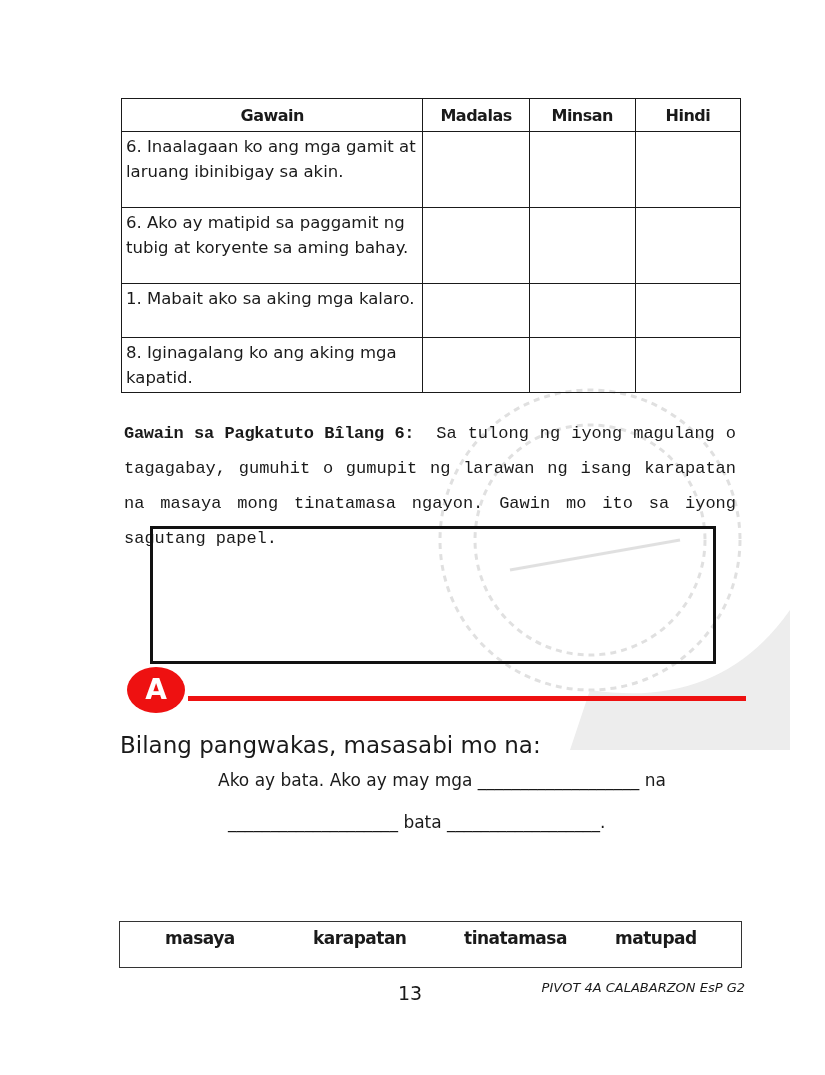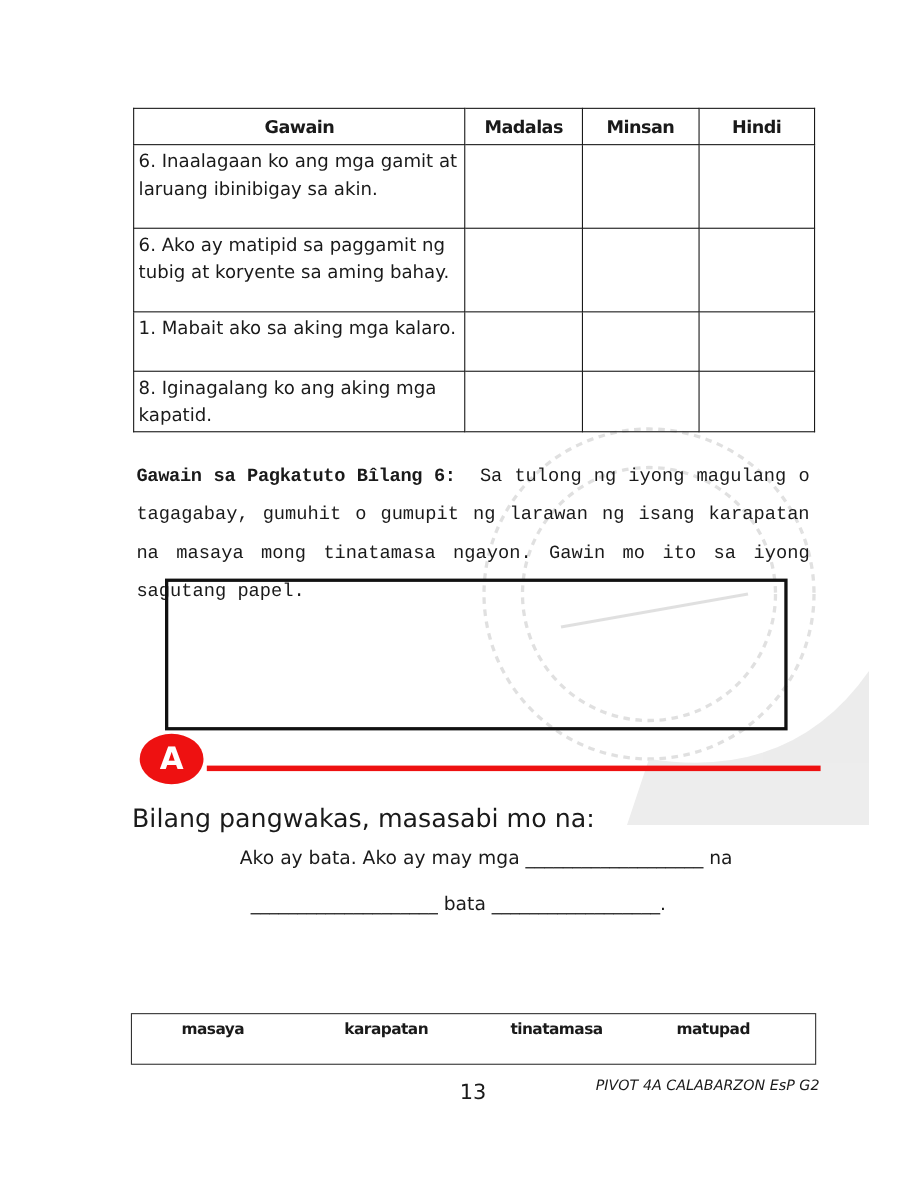--- a/index.html
+++ b/index.html
@@ -16,22 +16,22 @@
   .task b { font-weight: bold; letter-spacing: -0.3px; }
   .drawbox { position: absolute; left: 150px; top: 526px; width: 560px; height: 132px; border: 3px solid #111; }
   .badge { position: absolute; left: 127px; top: 667px; width: 58px; height: 46px; border-radius: 50%; background: #ee1111;
            color: #fff; font-weight: bold; font-size: 28px; text-align: center; line-height: 46px; }
   .redline { position: absolute; left: 188px; top: 696px; width: 558px; height: 5px; background: #ee1111; }
   .closing { position: absolute; left: 120px; top: 732px; font-size: 23px; }
   .line1 { position: absolute; left: 218px; top: 770px; font-size: 17px; }
   .line2 { position: absolute; left: 228px; top: 812px; font-size: 17px; }
   .wordbank { position: absolute; left: 119px; top: 921px; width: 621px; height: 45px; border: 1.5px solid #333;
               display: flex; align-items: flex-start; }
-  .wordbank span { font-weight: bold; font-size: 14px; letter-spacing: -0.5px; position: absolute; top: 6px; }
-  .pagenum { position: absolute; left: 398px; top: 982px; font-size: 19px; margin-left: 20px; }
+  .wordbank span { font-weight: bold; font-size: 17px; letter-spacing: -0.5px; position: absolute; top: 6px; }
+  .pagenum { position: absolute; left: 398px; top: 982px; font-size: 19px; }
   .footer { position: absolute; right: 80px; top: 980px; font-size: 13px; font-style: italic; }
 </style>
 </head>
 <body>
 
 <svg class="watermark" viewBox="0 0 400 420">
   <g fill="none" stroke="#c8c8c8" stroke-width="3" stroke-dasharray="6 5">
     <circle cx="200" cy="210" r="150"></circle>
     <circle cx="200" cy="210" r="115"></circle>
   </g>

